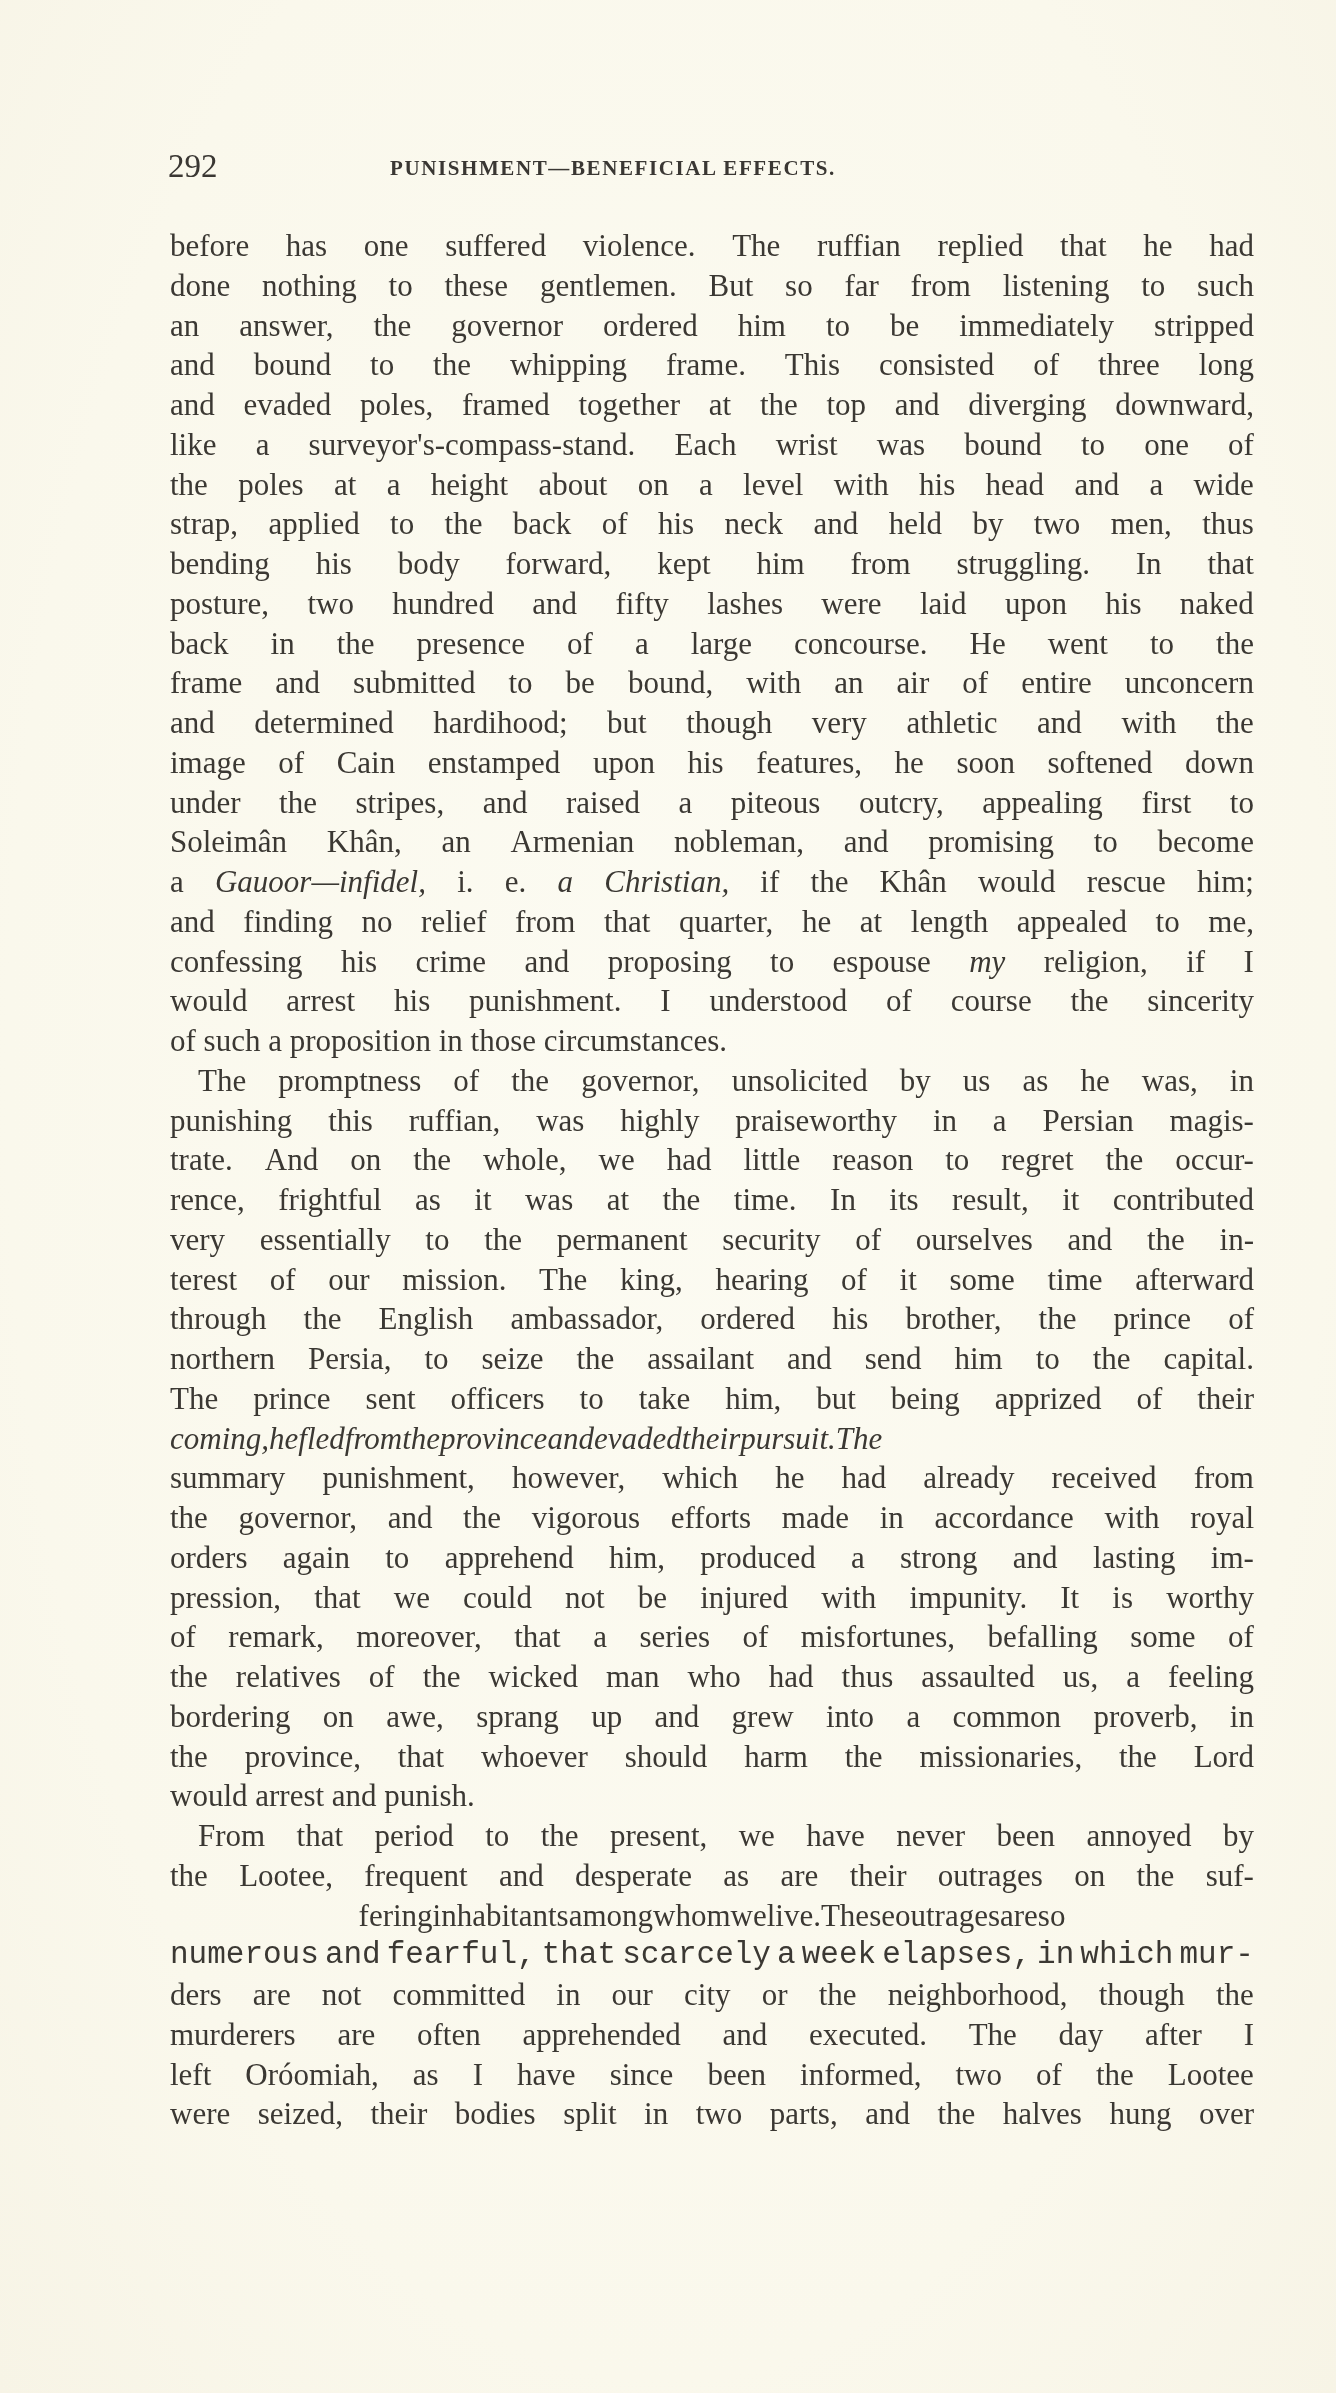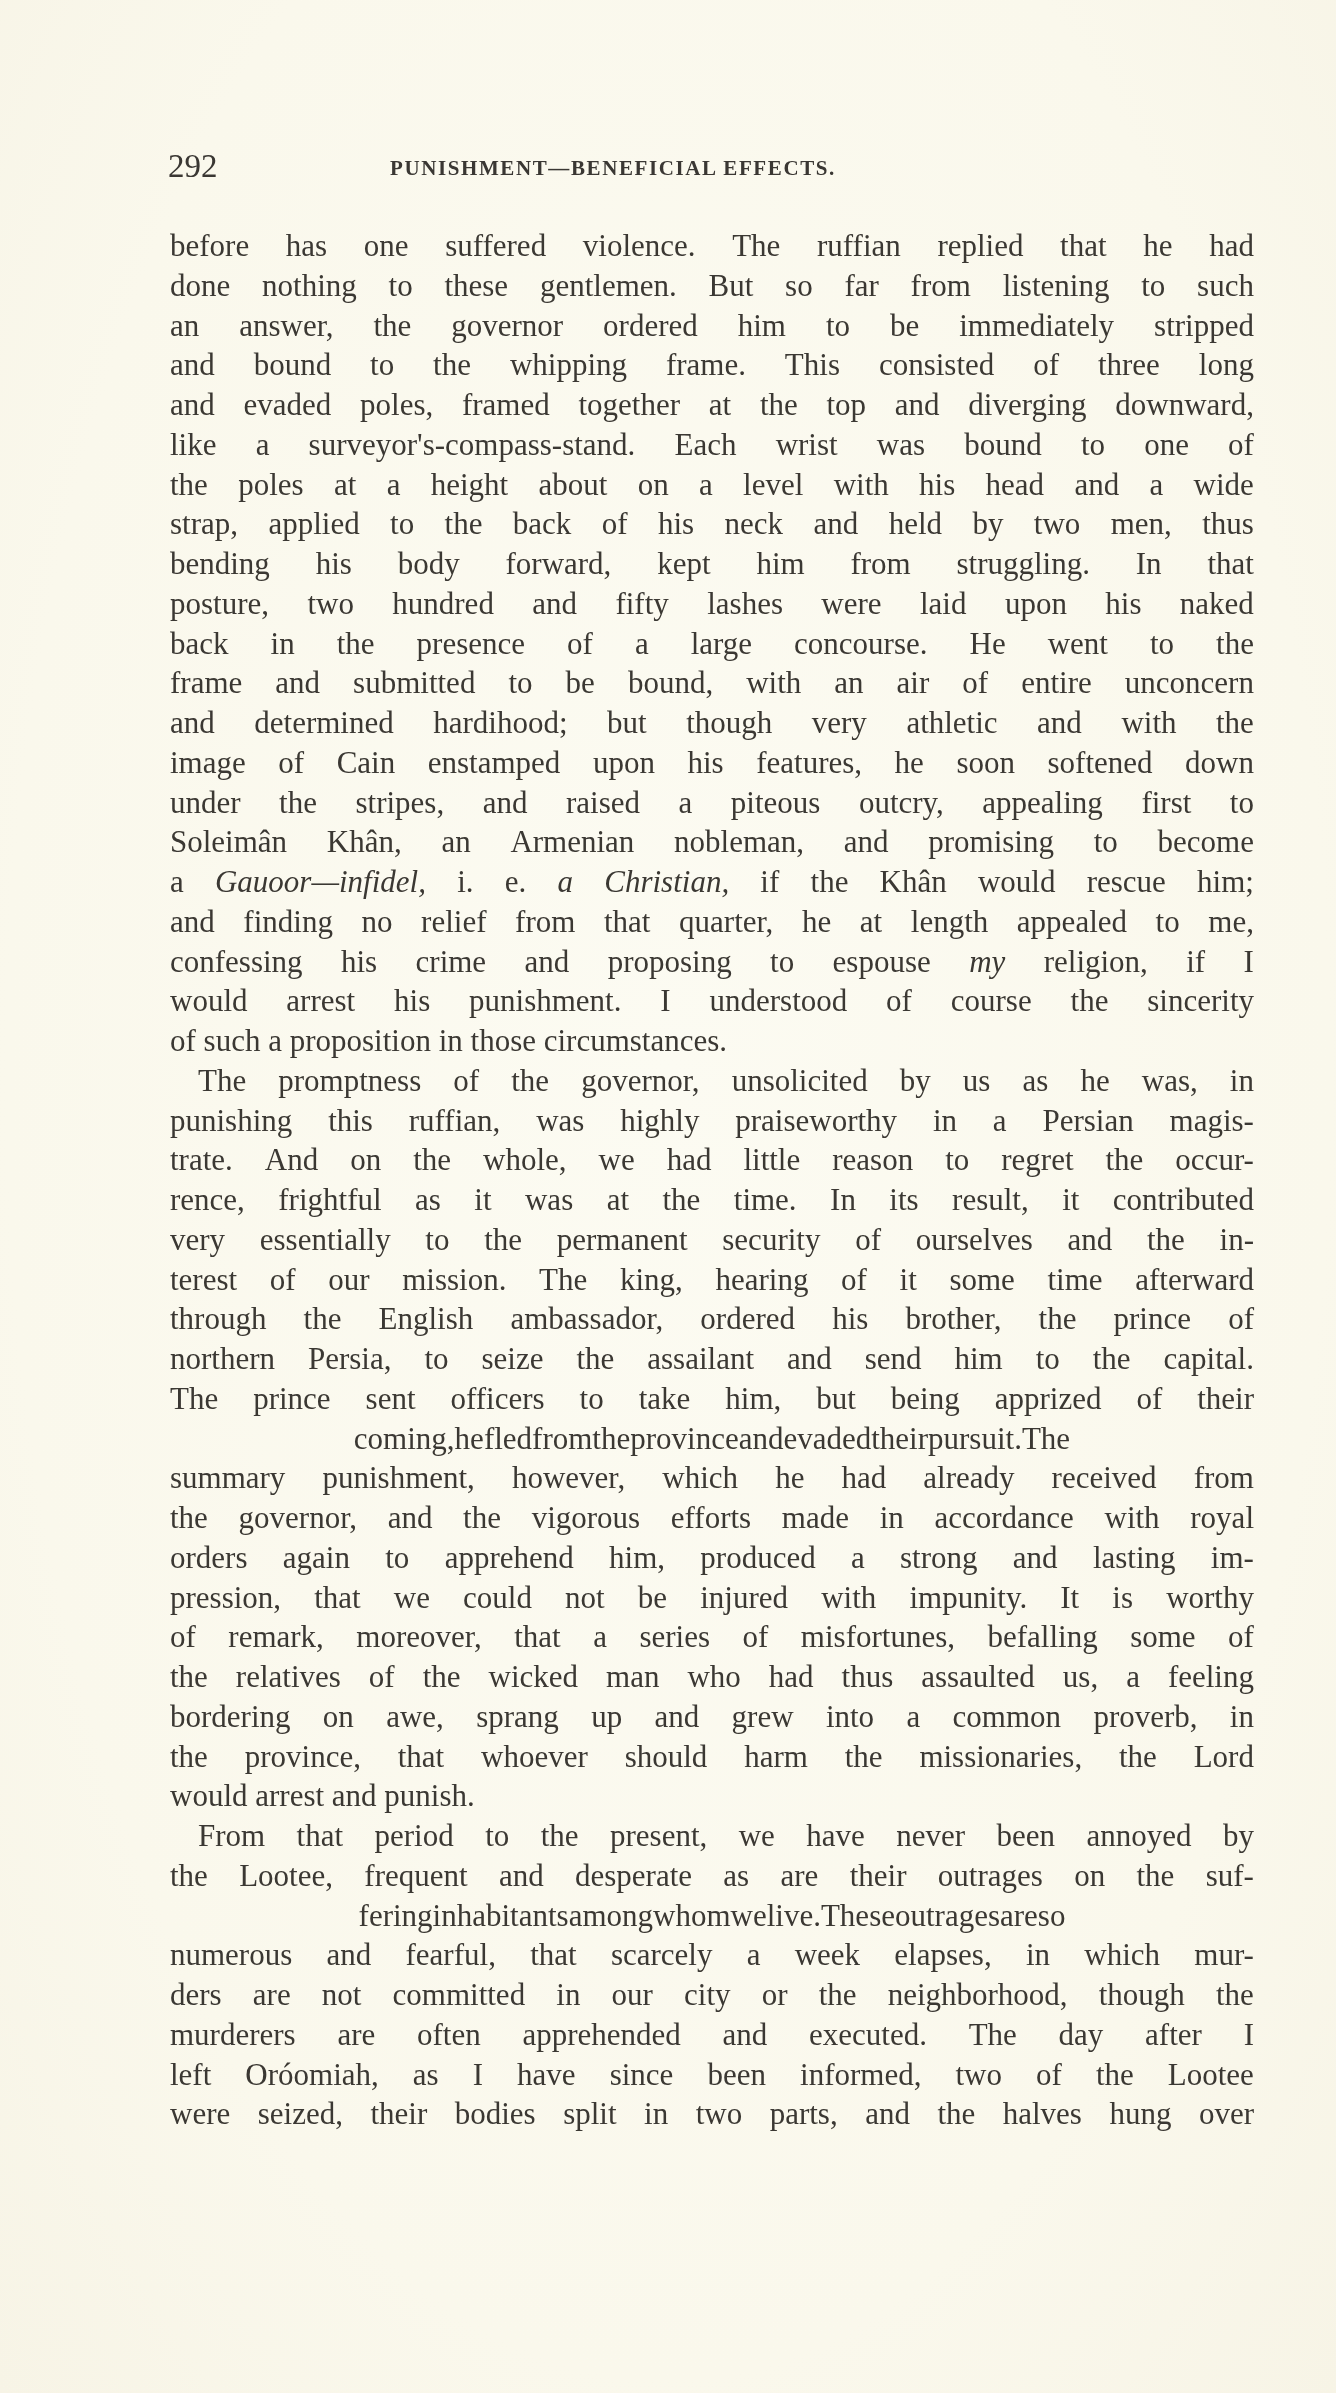--- a/index.html
+++ b/index.html
@@ -472,21 +472,21 @@
           <span><span>officers</span></span>
           <span><span>to</span></span>
           <span><span>take</span></span>
           <span><span>him,</span></span>
           <span><span>but</span></span>
           <span><span>being</span></span>
           <span><span>apprized</span></span>
           <span><span>of</span></span>
           <span><span>their</span></span>
         </div>
-        <div class="line" style="display: flex; justify-content: center;">
+        <div class="line" style="display: flex; justify-content: flex-start; font-style: italic;">
           <span><span>coming,</span></span>
           <span><span>he</span></span>
           <span><span>fled</span></span>
           <span><span>from</span></span>
           <span><span>the</span></span>
           <span><span>province</span></span>
           <span><span>and</span></span>
           <span><span>evaded</span></span>
           <span><span>their</span></span>
           <span><span>pursuit.</span></span>
@@ -633,21 +633,21 @@
           <span><span>inhabitants</span></span>
           <span><span>among</span></span>
           <span><span>whom</span></span>
           <span><span>we</span></span>
           <span><span>live.</span></span>
           <span><span>These</span></span>
           <span><span>outrages</span></span>
           <span><span>are</span></span>
           <span><span>so</span></span>
         </div>
-        <div class="line" style="display: flex; justify-content: space-between;">
+        <div class="line" style="display: flex; justify-content: space-between; font-family: Liberation Mono, monospace;">
           <span><span>numerous</span></span>
           <span><span>and</span></span>
           <span><span>fearful,</span></span>
           <span><span>that</span></span>
           <span><span>scarcely</span></span>
           <span><span>a</span></span>
           <span><span>week</span></span>
           <span><span>elapses,</span></span>
           <span><span>in</span></span>
           <span><span>which</span></span>

